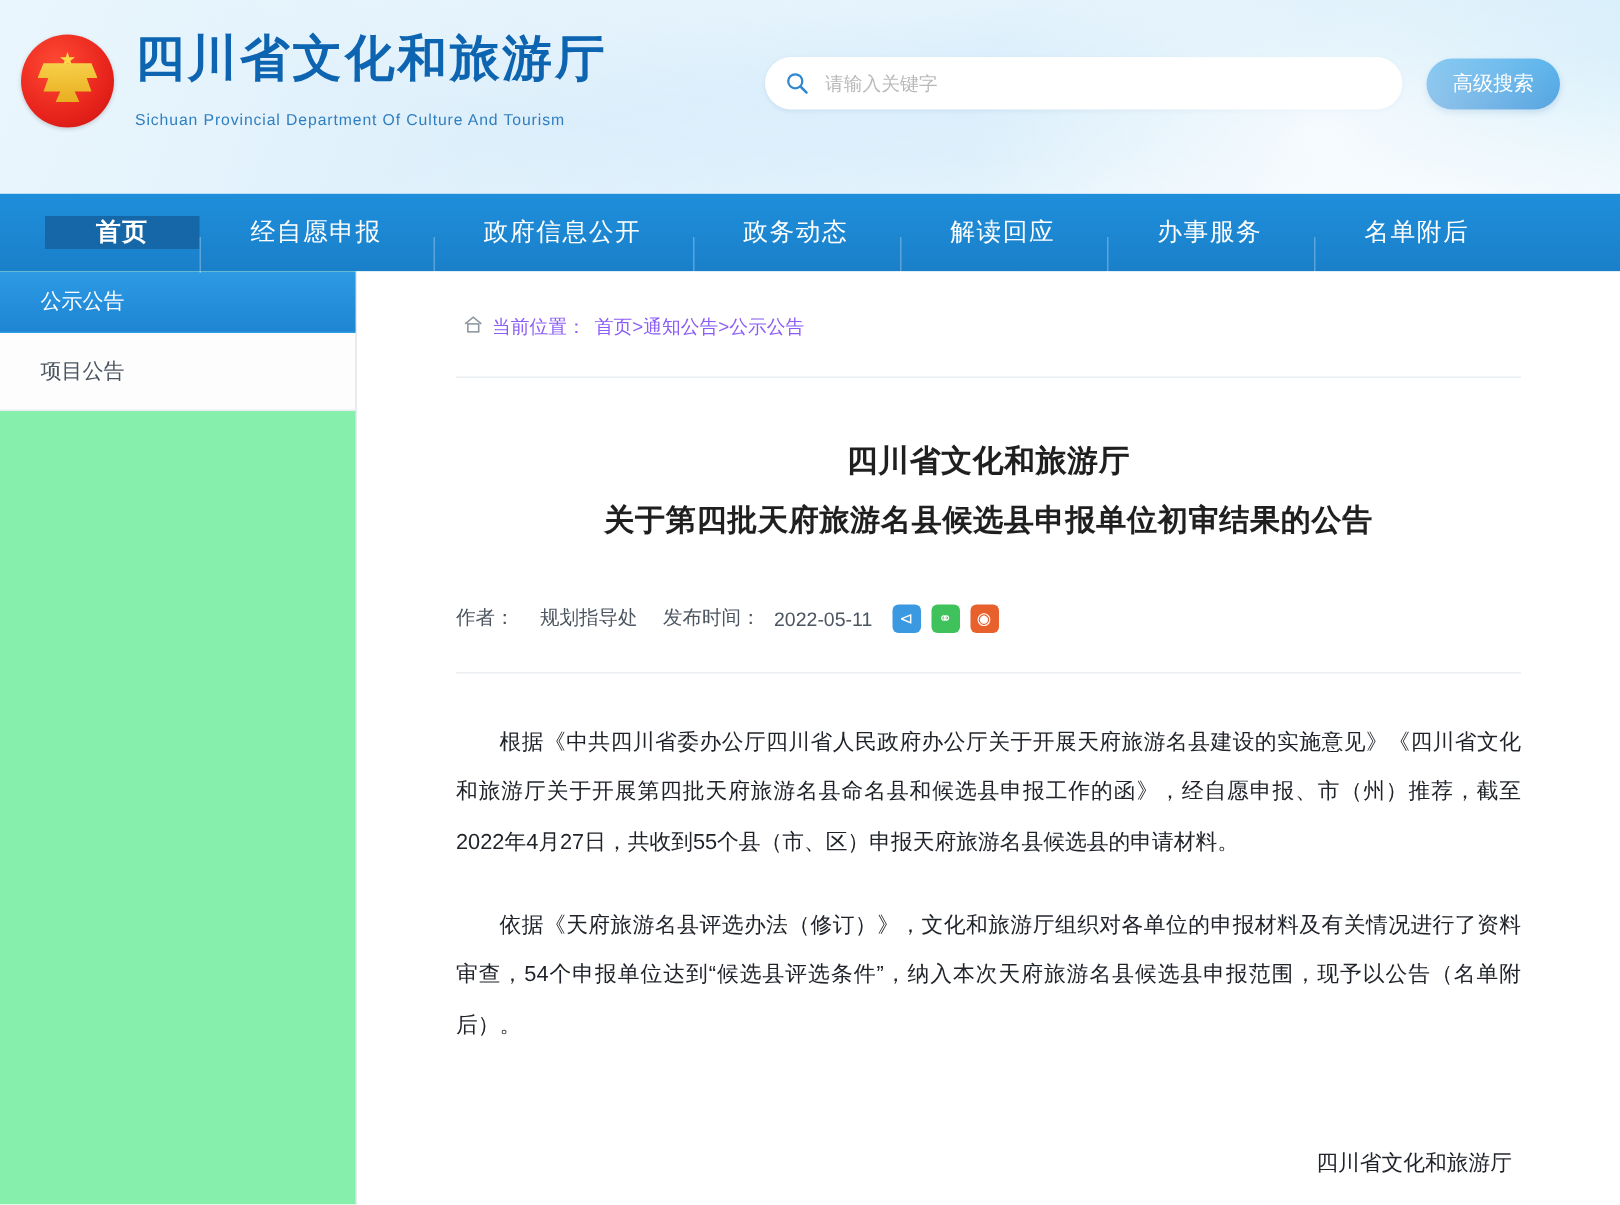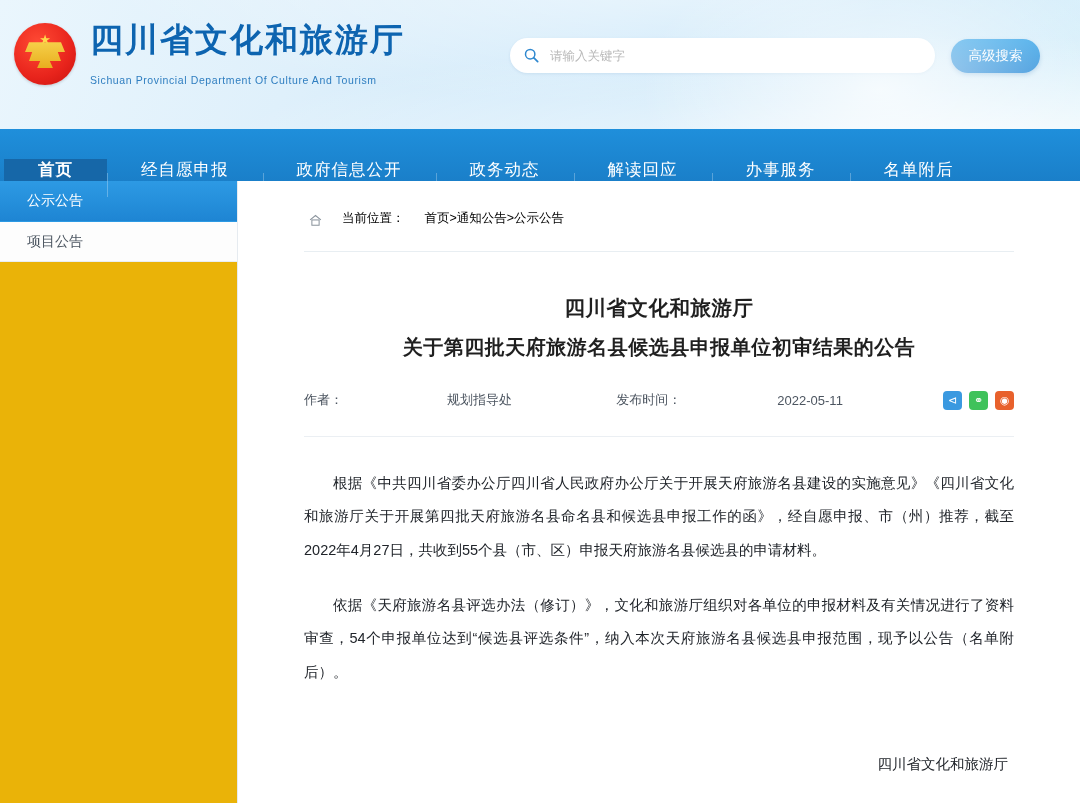--- a/index.html
+++ b/index.html
@@ -117,22 +117,22 @@
     justify-content: center;
     cursor: pointer;
     box-shadow: 0 2px 4px rgba(20,100,170,0.25);
   }
 
   
   .nav {
     height: 52px;
     background: linear-gradient(180deg,#1f8fdb,#1a7fc9);
     display: flex;
-    align-items: flex-end;
-    padding-left: 4px;
+    align-items: center;
+    padding-left: 30px;
   }
   .nav-item {
     flex: none;
     padding: 0 34px;
     display: flex;
     align-items: center;
     justify-content: center;
     color: #ffffff;
     font-size: 16.5px;
     letter-spacing: 1px;
@@ -155,25 +155,25 @@
 
   
   .page {
     display: flex;
     background: #f1f5f8;
     height: 622px;
   }
   .sidebar {
     width: 238px;
     flex: none;
-    background: #eab308;
+    background: #86efac;
     border-right: 1px solid #e6ebf0;
   }
   .side-item {
-    height: 40px;
+    height: 52px;
     display: flex;
     align-items: center;
     padding-left: 27px;
     font-size: 14px;
     color: #4b5560;
     border-bottom: 1px solid #e9eef2;
     cursor: pointer;
     background: #fdfdfd;
   }
   .side-item.active {
@@ -184,24 +184,24 @@
   }
 
   .content {
     flex: 1;
     background: #ffffff;
     position: relative;
     padding: 0 66px;
   }
   .crumb {
     display: flex;
-    align-items: flex-end;
-    gap: 20px;
+    align-items: flex-start;
+    gap: 6px;
     font-size: 12.5px;
-    color: #000000;
+    color: #8b5cf6;
     padding: 29px 0 0 5px;
   }
   .crumb .home {
     width: 13px; height: 13px;
     position: relative;
     flex: none;
   }
   .divider {
     margin-top: 24px;
     border-top: 1px solid #e8eef2;
@@ -213,25 +213,25 @@
     font-size: 20.5px;
     line-height: 1.95;
     padding-top: 36px;
     letter-spacing: 0.5px;
     font-family: "Liberation Sans", sans-serif;
   }
   .doc-title .l2 { font-size: 20px; }
   .meta {
     display: flex;
     align-items: center;
-    justify-content: space-between;
+    justify-content: flex-start;
     gap: 9px;
     font-size: 13px;
     color: #4c5560;
-    margin-top: 24px;
+    margin-top: 36px;
   }
   .meta .m-seg { margin-right: 8px; }
   .share {
     display: flex;
     gap: 7px;
     margin-left: 4px;
   }
   .share span {
     width: 19px; height: 19px;
     border-radius: 4px;

